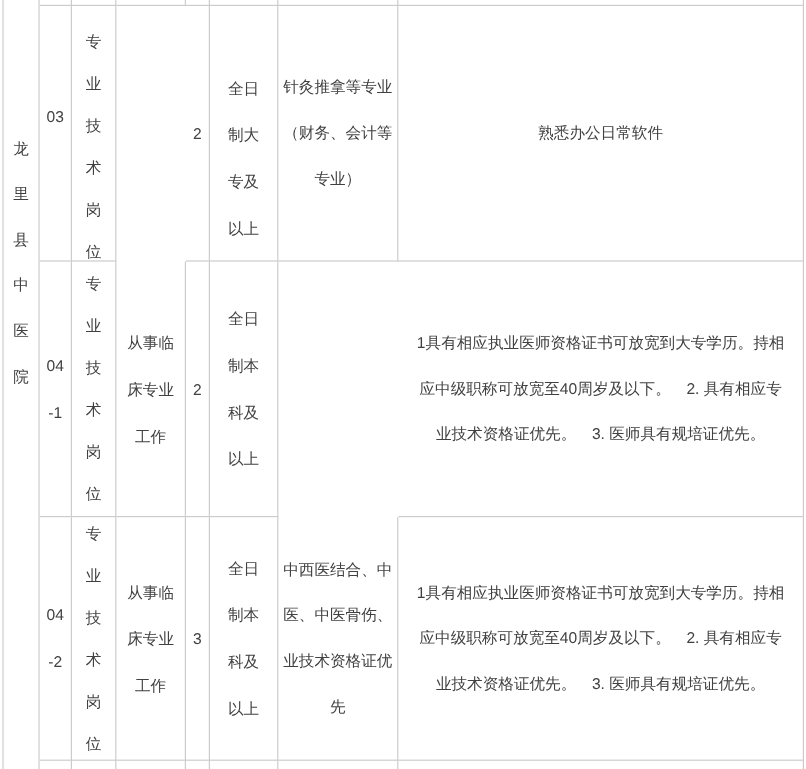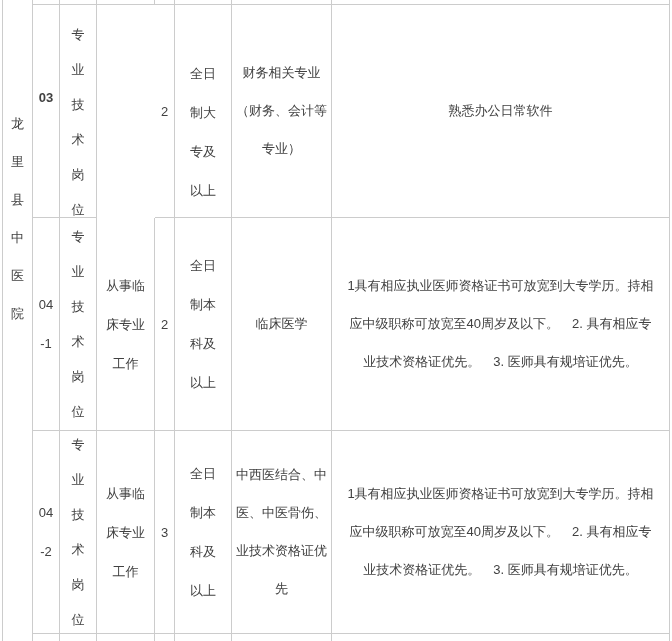--- a/index.html
+++ b/index.html
@@ -42,21 +42,21 @@
     position:relative;
     display:block;
   }
   .org .vstack{
     position:absolute;top:105px;left:0;right:0;
     text-align:center;line-height:38px;
   }
   .posttype{line-height:35px;}
   .r4{border-bottom:none;}
   
-  .shift-up{padding-bottom:28px;font-weight:bold;}
+  .shift-up{padding-bottom:28px;}
   .shift-dn-sm{padding-top:22px;}
   .shift-dn{padding-top:42px;}
   .req{padding:0 3px;line-height:38px;justify-content:center;}
   .major{padding:0 2px;line-height:38px;}
 </style>
 </head>
 <body>
 
 <div class="page">
   <div class="grid">
@@ -83,42 +83,41 @@
 业
 技
 术
 岗
 位</span></div>
     <div class="cell" style="grid-column:5;grid-row:2"><span>2</span></div>
     <div class="cell shift-dn" style="grid-column:6;grid-row:2"><span>全日
 制大
 专及
 以上</span></div>
-    <div class="cell major" style="grid-column:7;grid-row:2"><span>财务相关专业
+    <div class="cell major" style="grid-column:7;grid-row:2"><span>针灸推拿等专业
 （财务、会计等
 专业）</span></div>
     <div class="cell req" style="grid-column:8;grid-row:2"><span>熟悉办公日常软件</span></div>
 
     <div class="cell" style="grid-column:2;grid-row:3"><span>04
 -1</span></div>
     <div class="cell posttype" style="grid-column:3;grid-row:3"><span>专
 业
 技
 术
 岗
 位</span></div>
     <div class="cell" style="grid-column:4;grid-row:3"><span>从事临
 床专业
 工作</span></div>
     <div class="cell" style="grid-column:5;grid-row:3"><span>2</span></div>
     <div class="cell" style="grid-column:6;grid-row:3"><span>全日
 制本
 科及
 以上</span></div>
-    <div class="cell major" style="grid-column:7;grid-row:3"><span>临床医学</span></div>
     <div class="cell req" style="grid-column:8;grid-row:3"><span>1具有相应执业医师资格证书可放宽到大专学历。持相
 应中级职称可放宽至40周岁及以下。　2. 具有相应专
 业技术资格证优先。　3. 医师具有规培证优先。</span></div>
 
     <div class="cell" style="grid-column:2;grid-row:4"><span>04
 -2</span></div>
     <div class="cell posttype" style="grid-column:3;grid-row:4"><span>专
 业
 技
 术

